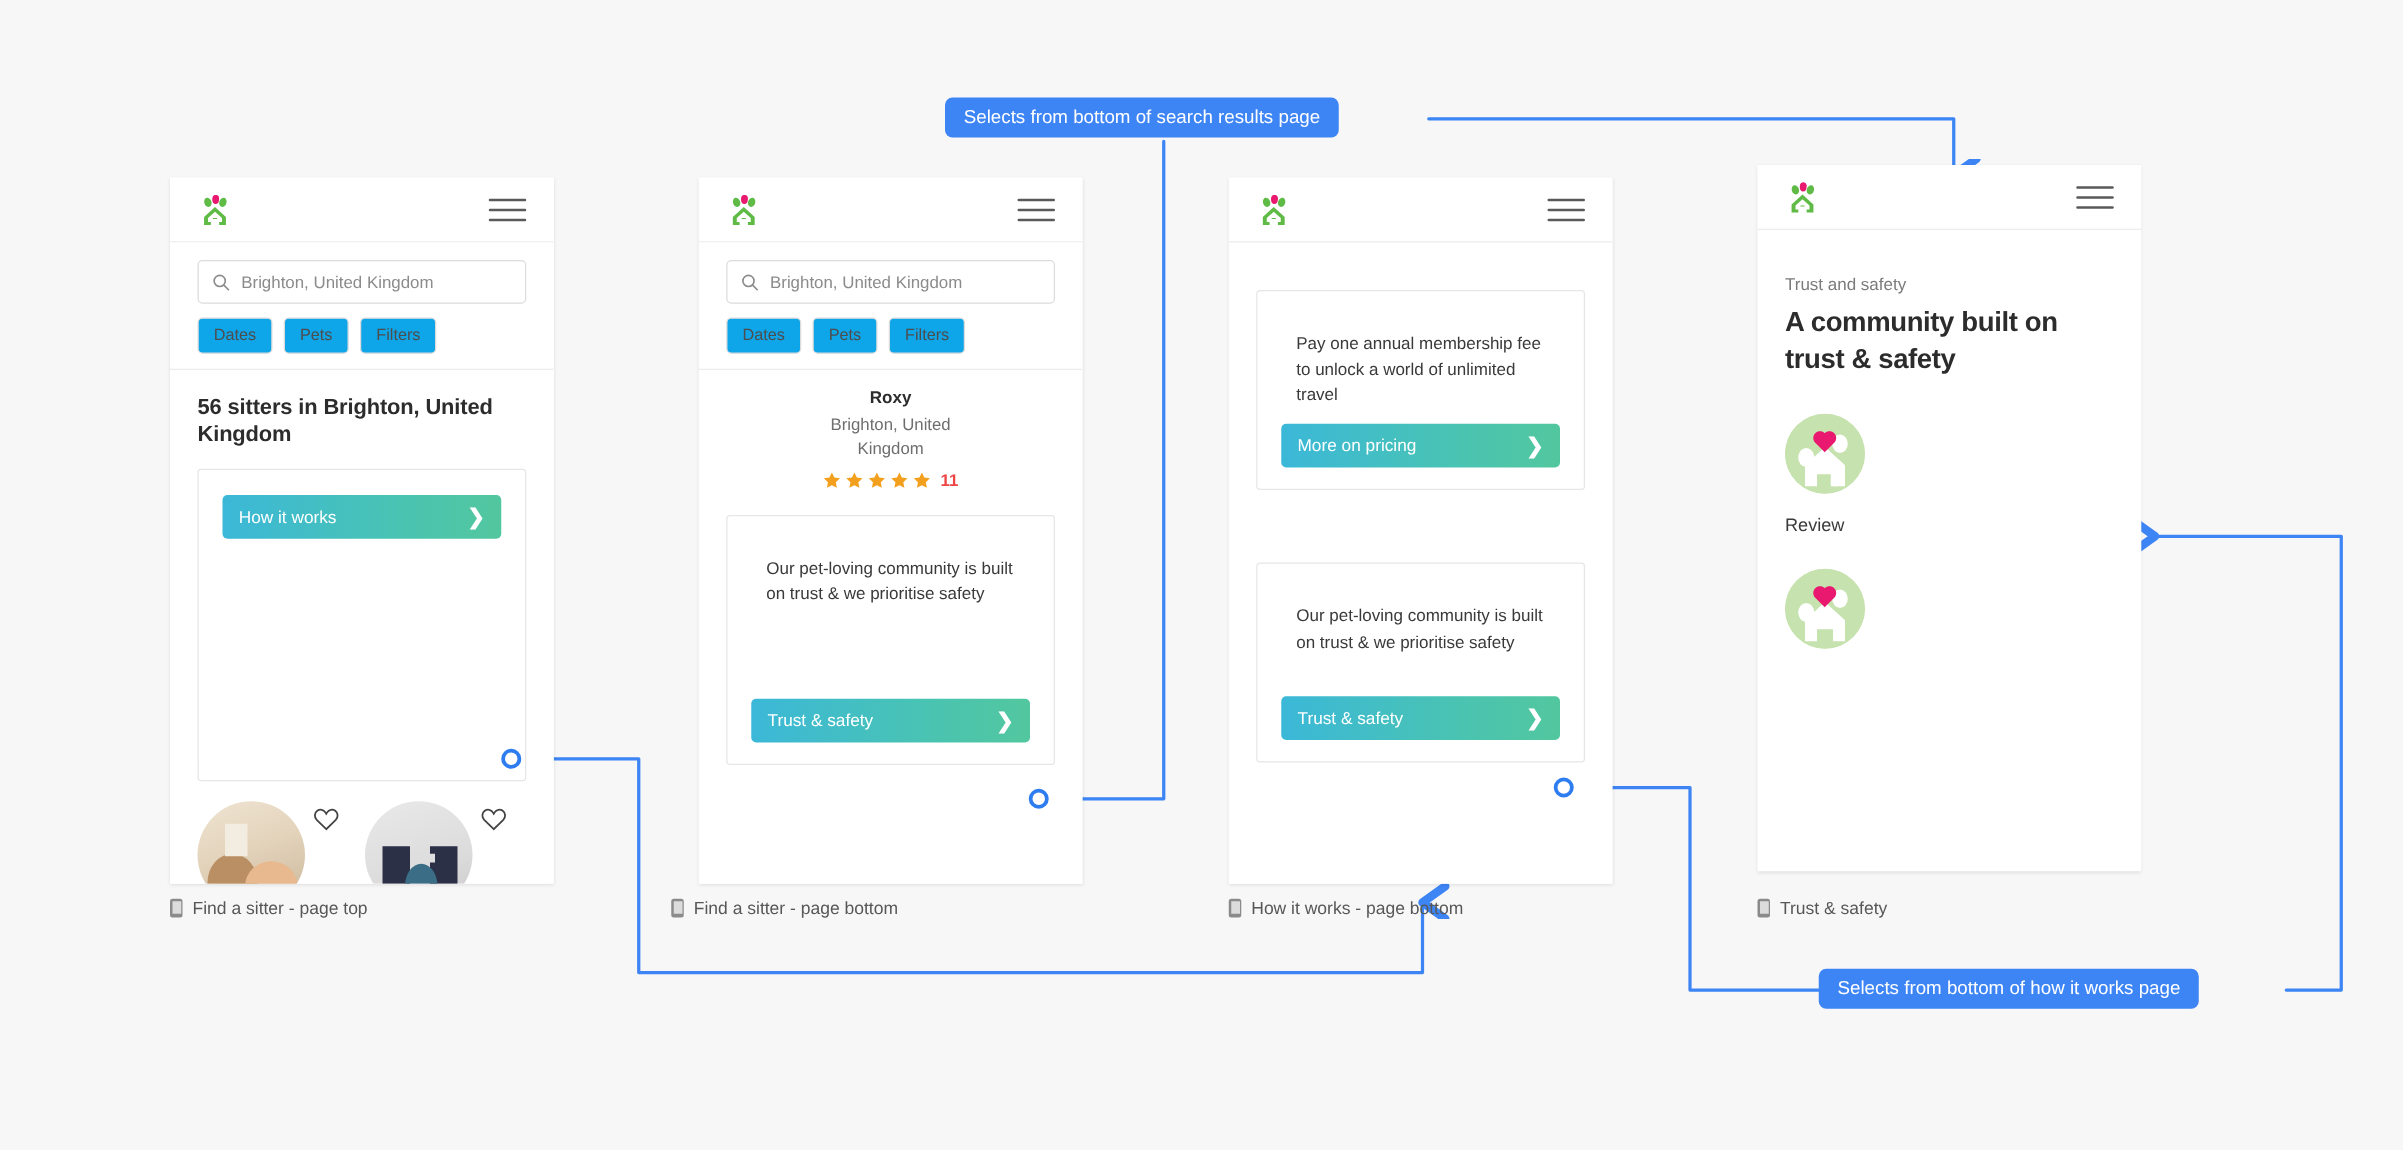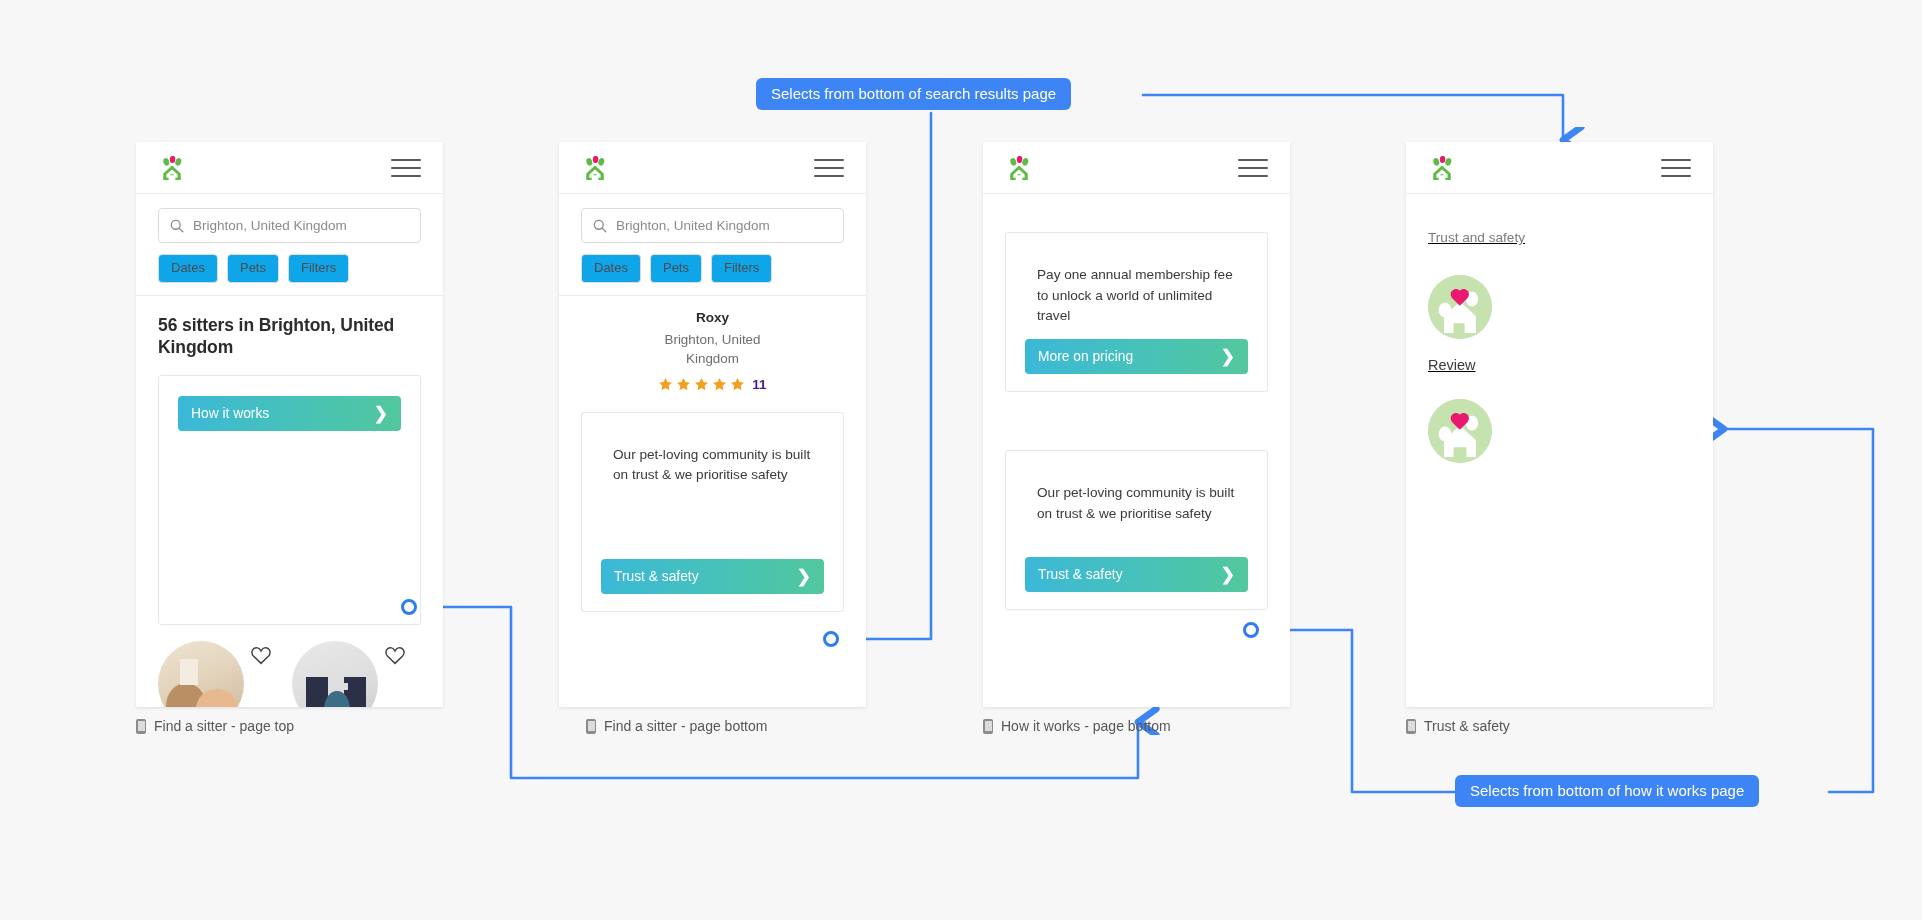--- a/index.html
+++ b/index.html
@@ -73,21 +73,21 @@
     color:#fff;font-size:13.8px;
   }
   .cta .chev{font-size:17px;font-weight:700;line-height:1;}
 
   
   .sitter{text-align:center;padding-top:14px;}
   .sitter-name{font-size:13.6px;font-weight:700;color:#2c2c2c;}
   .sitter-loc{font-size:13.4px;color:#6e6e6e;line-height:1.45;margin-top:5px;}
   .stars{display:flex;align-items:center;justify-content:center;gap:3px;margin-top:8px;}
   .stars svg{display:block;}
-  .stars .cnt{font-size:13.5px;color:#4c1d95;font-weight:600;margin-left:4px;}
+  .stars .cnt{font-size:13.5px;color:#ef4444;font-weight:600;margin-left:4px;}
 
   
   .avatars{display:flex;gap:14px;padding:16px 22px 0 22px;}
   .av-wrap{position:relative;width:120px;}
   .av{width:86px;height:86px;border-radius:50%;overflow:hidden;position:relative;}
   .heart-out{position:absolute;right:6px;top:4px;}
 
   
   .eyebrow{font-size:13.6px;color:#7b7b7b;margin:0 0 9px 0;}
   .big-title{font-size:22px;font-weight:700;color:#2c2c2c;line-height:1.3;margin:0;letter-spacing:-.3px;}
@@ -295,21 +295,21 @@
         <p>Our pet-loving community is built on trust &amp; we prioritise safety</p>
         <div class="cta">
           <span>Trust &amp; safety</span>
           <span class="chev">❯</span>
         </div>
       </div>
     </div>
 
   </div>
 </div>
-<div class="caption" style="position:absolute;left:586px;top:712px;">
+<div class="caption" style="position:absolute;left:537px;top:712px;">
   <span class="cap-dev"></span>
   <span>Find a sitter - page bottom</span>
 </div>
 
 <div class="phone" style="left:983px;top:142px;">
   <div class="phone-inner">
 
     <div class="ph-header">
       <span>
         <svg class="logo" viewBox="0 0 32 32" aria-hidden="true">
@@ -346,21 +346,21 @@
       </div>
     </div>
 
   </div>
 </div>
 <div class="caption" style="position:absolute;left:983px;top:712px;">
   <span class="cap-dev"></span>
   <span>How it works - page bottom</span>
 </div>
 
-<div class="phone" style="left:1406px;top:142px;text-decoration:underline;">
+<div class="phone" style="left:1406px;top:132px;">
   <div class="phone-inner">
 
     <div class="ph-header">
       <span>
         <svg class="logo" viewBox="0 0 32 32" aria-hidden="true">
           <ellipse cx="9.5" cy="9" rx="3.3" ry="4.3" fill="#5fbb46" transform="rotate(-18 9.5 9)"></ellipse>
           <ellipse cx="16.6" cy="6.3" rx="3.1" ry="4.1" fill="#e8196f"></ellipse>
           <path d="M14.9 3.2c1.1-1.1 2.9-1.1 4 0 1.1 1.1 1.1 2.9 0 4l-2 2-2-2c-1.1-1.1-1.1-2.9 0-4z" fill="#e8196f"></path>
           <ellipse cx="23.2" cy="9" rx="3.3" ry="4.3" fill="#5fbb46" transform="rotate(18 23.2 9)"></ellipse>
           <path d="M16 13.2 L26 22.3 V29.6 H19.8 V24.2 H12.2 V29.6 H6 V22.3 Z" fill="#5fbb46"></path>
@@ -369,20 +369,21 @@
       </span>
       <span class="burger">
           <i></i>
           <i></i>
           <i></i>
         </span>
     </div>
 
     <div class="body-pad" style="padding-top:36px;">
       <p class="eyebrow">Trust and safety</p>
+      <h1 class="big-title">A community built on trust &amp; safety</h1>
 
       <div class="feature">
         <div class="fic">
           <svg viewBox="0 0 64 64" width="64" height="64">
             <circle cx="32" cy="32" r="32" fill="#c6e2ae"></circle>
             <ellipse cx="17" cy="35" rx="6.4" ry="7.6" fill="#ffffff"></ellipse>
             <ellipse cx="44" cy="24" rx="6.2" ry="7.4" fill="#ffffff"></ellipse>
             <path d="M32 26.5 L48 41.2 V58 H38.4 V48.3 H25.6 V58 H16 V41.2 Z" fill="#ffffff"></path>
             <path d="M36.6 46.8h5.2V58h-5.2z" fill="#ffffff"></path>
             <path d="M28.3 12.6c2.1-2.1 5.5-2.1 7.6 0 2.1 2.1 2.1 5.5 0 7.6l-7.6 7.6-7.6-7.6c-2.1-2.1-2.1-5.5 0-7.6 2.1-2.1 5.5-2.1 7.6 0z" fill="#e8196f" transform="translate(3.5,3)"></path>

